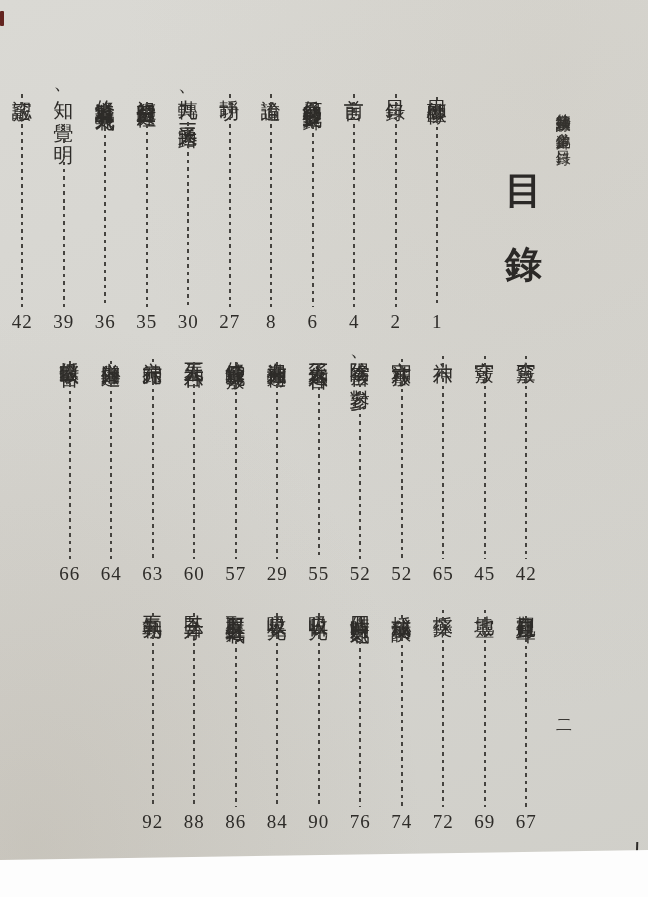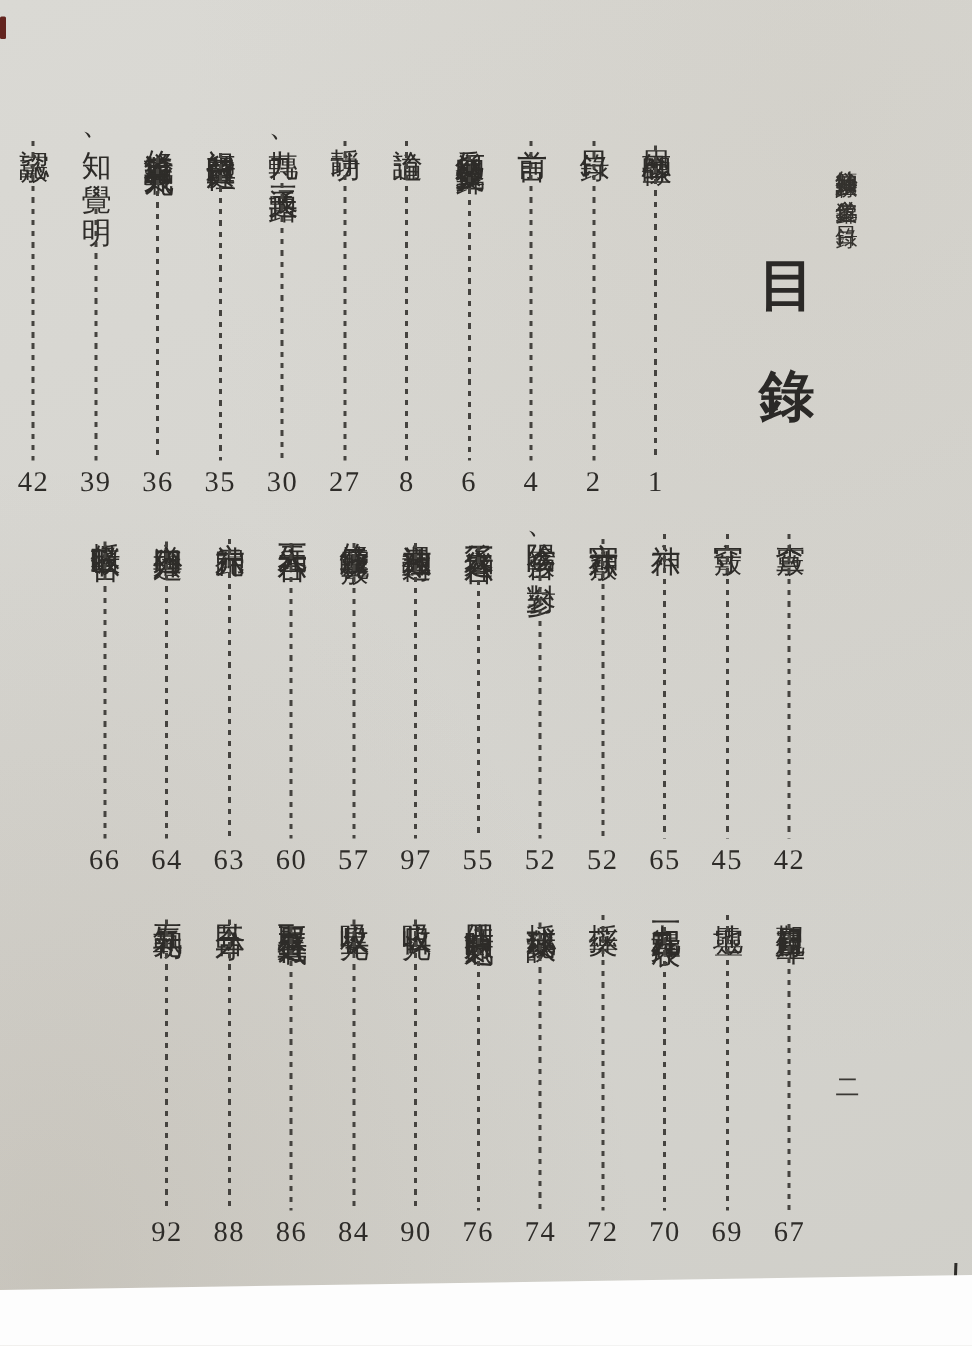--- a/index.html
+++ b/index.html
@@ -166,21 +166,21 @@
         <div class="entry-page">52</div>
       </div>
       <div class="entry">
         <div class="entry-title">後天之六神合一</div>
         <div class="leader"></div>
         <div class="entry-page">55</div>
       </div>
       <div class="entry">
         <div class="entry-title">六神週天運轉</div>
         <div class="leader"></div>
-        <div class="entry-page">97</div>
+        <div class="entry-page">29</div>
       </div>
       <div class="entry">
         <div class="entry-title">修煉靈魄二竅</div>
         <div class="leader"></div>
         <div class="entry-page">57</div>
       </div>
       <div class="entry">
         <div class="entry-title">先天六神合一</div>
         <div class="leader"></div>
         <div class="entry-page">60</div>
@@ -205,25 +205,20 @@
   <div class="band band-3">
       <div class="entry">
         <div class="entry-title">觀視日月星斗</div>
         <div class="leader"></div>
         <div class="entry-page">67</div>
       </div>
       <div class="entry">
         <div class="entry-title">地靈</div>
         <div class="leader"></div>
         <div class="entry-page">69</div>
-      </div>
-      <div class="entry">
-        <div class="entry-title">九九歸一程序表</div>
-        <div class="leader"></div>
-        <div class="entry-page">70</div>
       </div>
       <div class="entry">
         <div class="entry-title">採藥</div>
         <div class="leader"></div>
         <div class="entry-page">72</div>
       </div>
       <div class="entry">
         <div class="entry-title">採成藥秘訣</div>
         <div class="leader"></div>
         <div class="entry-page">74</div>

